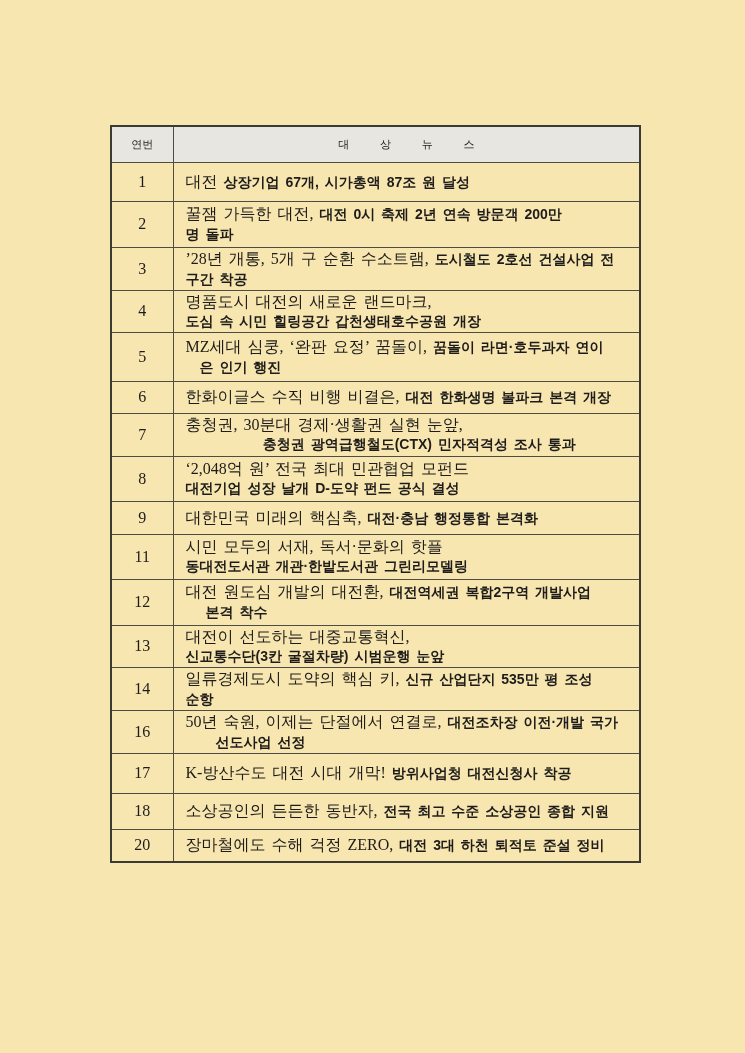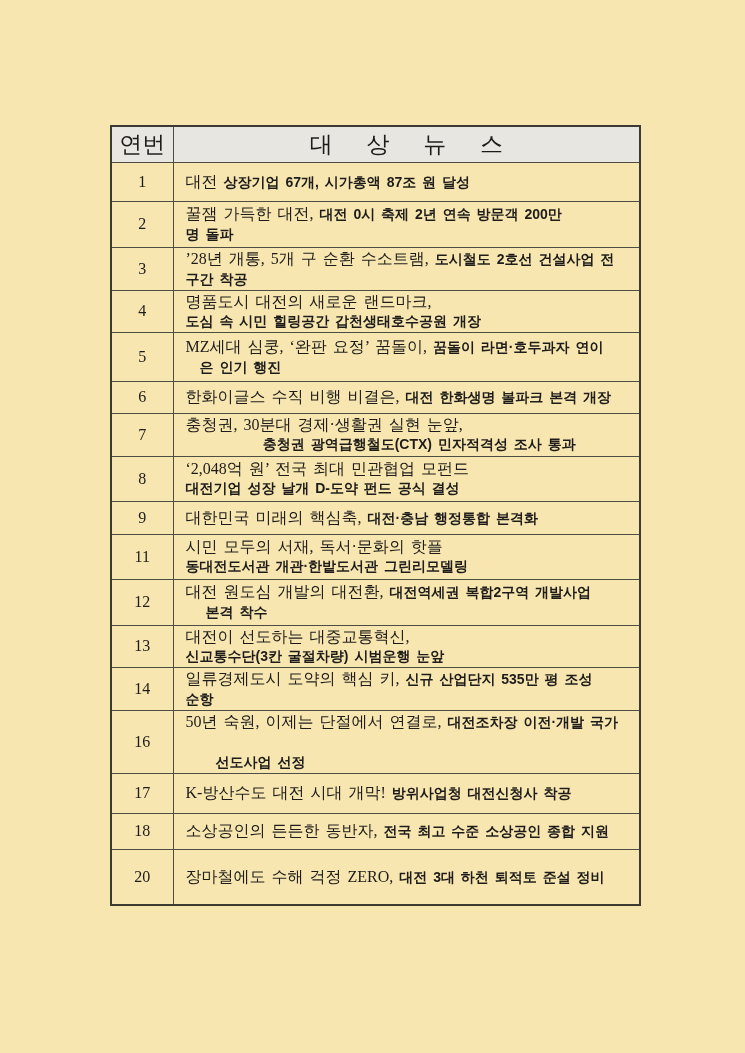--- a/index.html
+++ b/index.html
@@ -31,21 +31,21 @@
   }
   th,td{
     border:1px solid var(--border);
   }
   table{border:2px solid var(--border-outer);}
   .col-num{width:62px;}
   .header-row th{
     background:var(--header-bg);
     height:36px;
     font-weight:normal;
-    font-size:23px;
+    font-size:11px;
     text-align:center;
     vertical-align:middle;
   }
   .header-news{
     letter-spacing:14px;
     text-indent:14px;
   }
   .num-cell{
     text-align:center;
     vertical-align:middle;
@@ -168,36 +168,36 @@
           <td class="num-cell col-num">14</td>
           <td class="news-cell">
             <span class="news-line"><span class="seg-regular">일류경제도시 도약의 핵심 키, </span><span class="seg-bold">신규 산업단지 535만 평 조성</span></span>
             <span class="news-line"><span class="seg-bold">순항</span></span>
           </td>
         </tr>
         <tr style="height: 40px;">
           <td class="num-cell col-num">16</td>
           <td class="news-cell">
             <span class="news-line"><span class="seg-regular">50년 숙원, 이제는 단절에서 연결로, </span><span class="seg-bold">대전조차장 이전·개발 국가</span></span>
-            <span class="news-line" style="padding-left: 30px; margin-top: 20px;"><span class="seg-bold">선도사업 선정</span></span>
+            <span class="news-line" style="padding-left: 30px;"><span class="seg-bold">선도사업 선정</span></span>
           </td>
         </tr>
         <tr style="height: 40px;">
           <td class="num-cell col-num">17</td>
           <td class="news-cell">
             <span class="news-line"><span class="seg-regular">K-방산수도 대전 시대 개막! </span><span class="seg-bold">방위사업청 대전신청사 착공</span></span>
           </td>
         </tr>
         <tr style="height: 36px;">
           <td class="num-cell col-num">18</td>
           <td class="news-cell">
             <span class="news-line"><span class="seg-regular">소상공인의 든든한 동반자, </span><span class="seg-bold">전국 최고 수준 소상공인 종합 지원</span></span>
           </td>
         </tr>
-        <tr style="height: 56px;">
+        <tr style="height: 33px;">
           <td class="num-cell col-num">20</td>
           <td class="news-cell">
             <span class="news-line"><span class="seg-regular">장마철에도 수해 걱정 ZERO, </span><span class="seg-bold">대전 3대 하천 퇴적토 준설 정비</span></span>
           </td>
         </tr>
       </tbody>
   </table>
 </div>
 
 </body></html>

